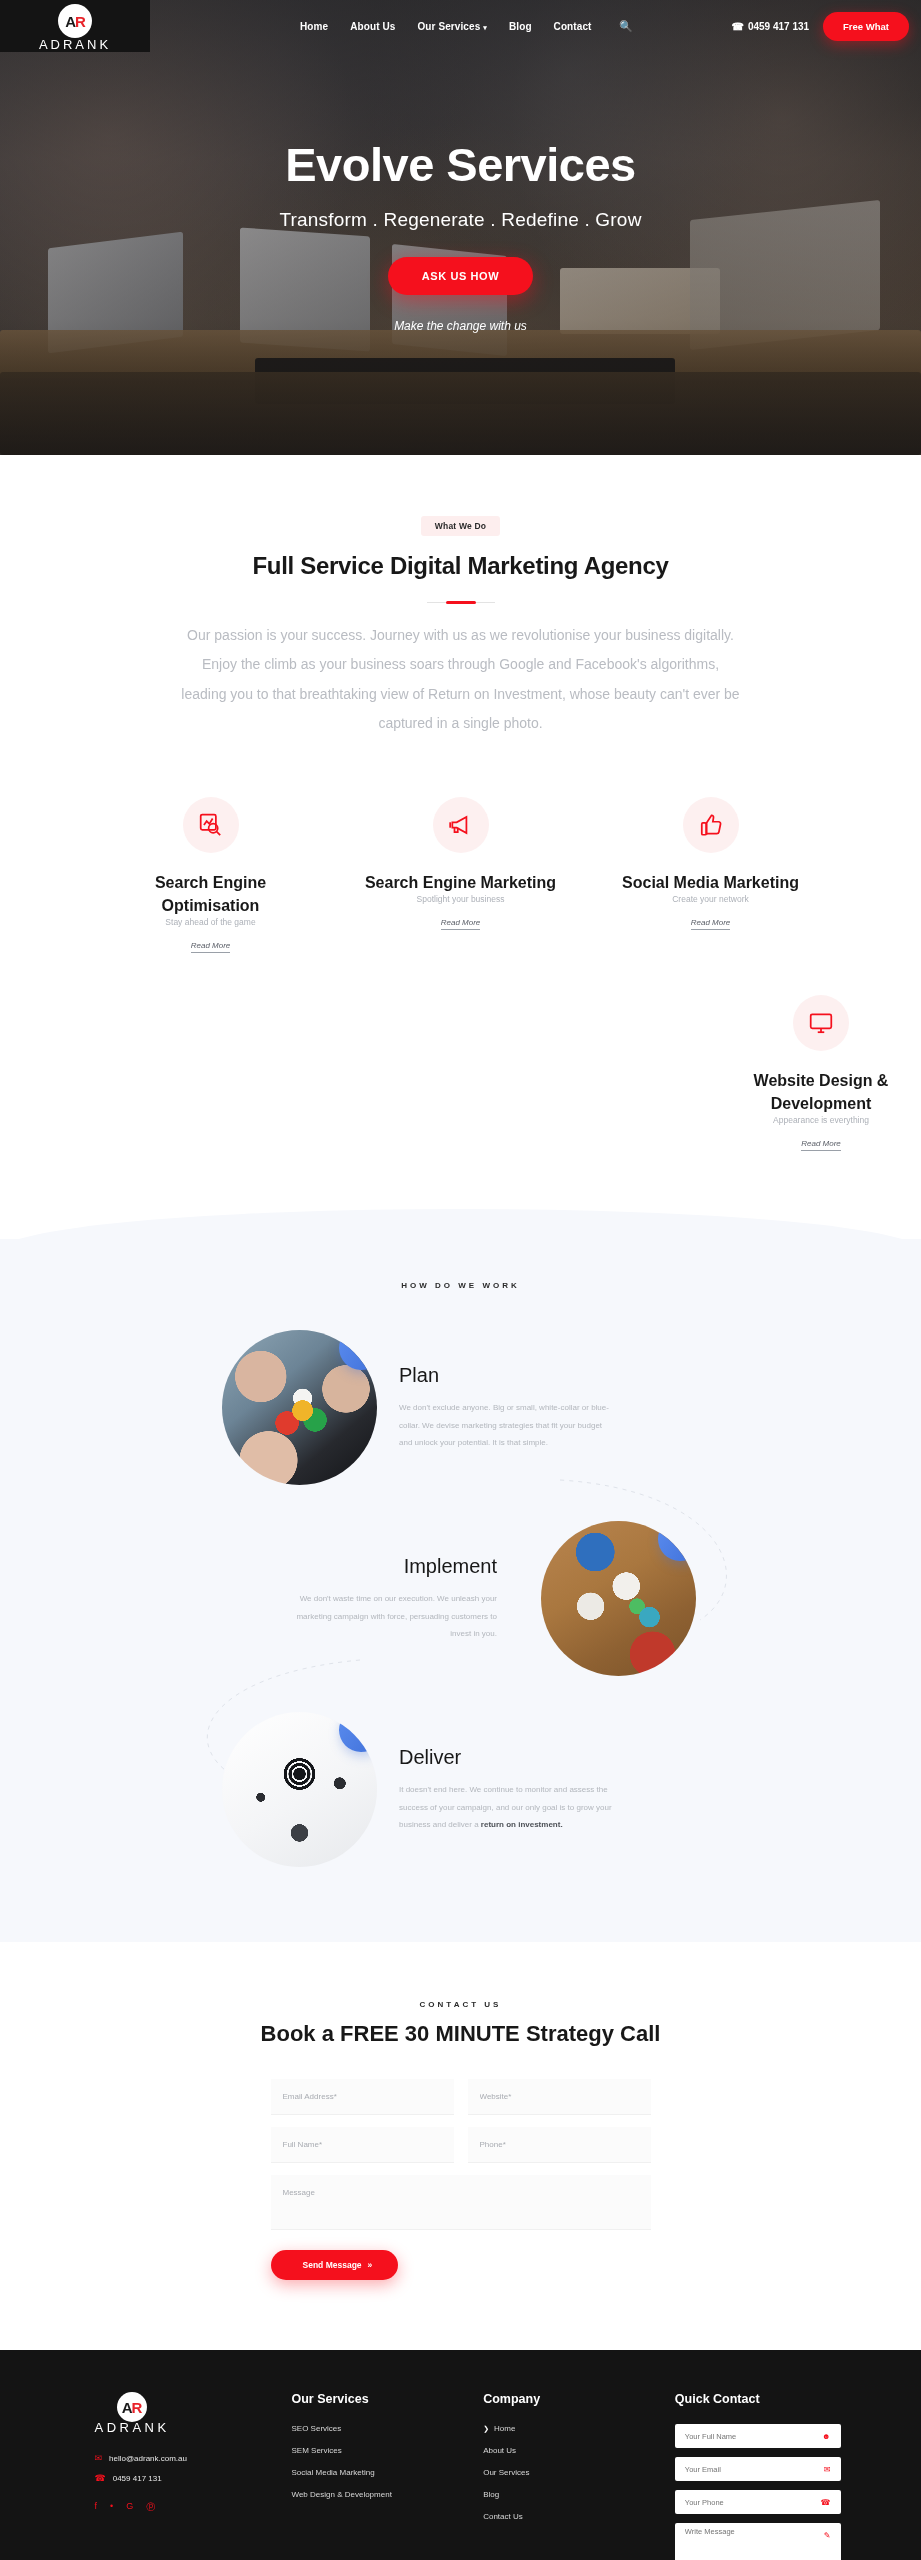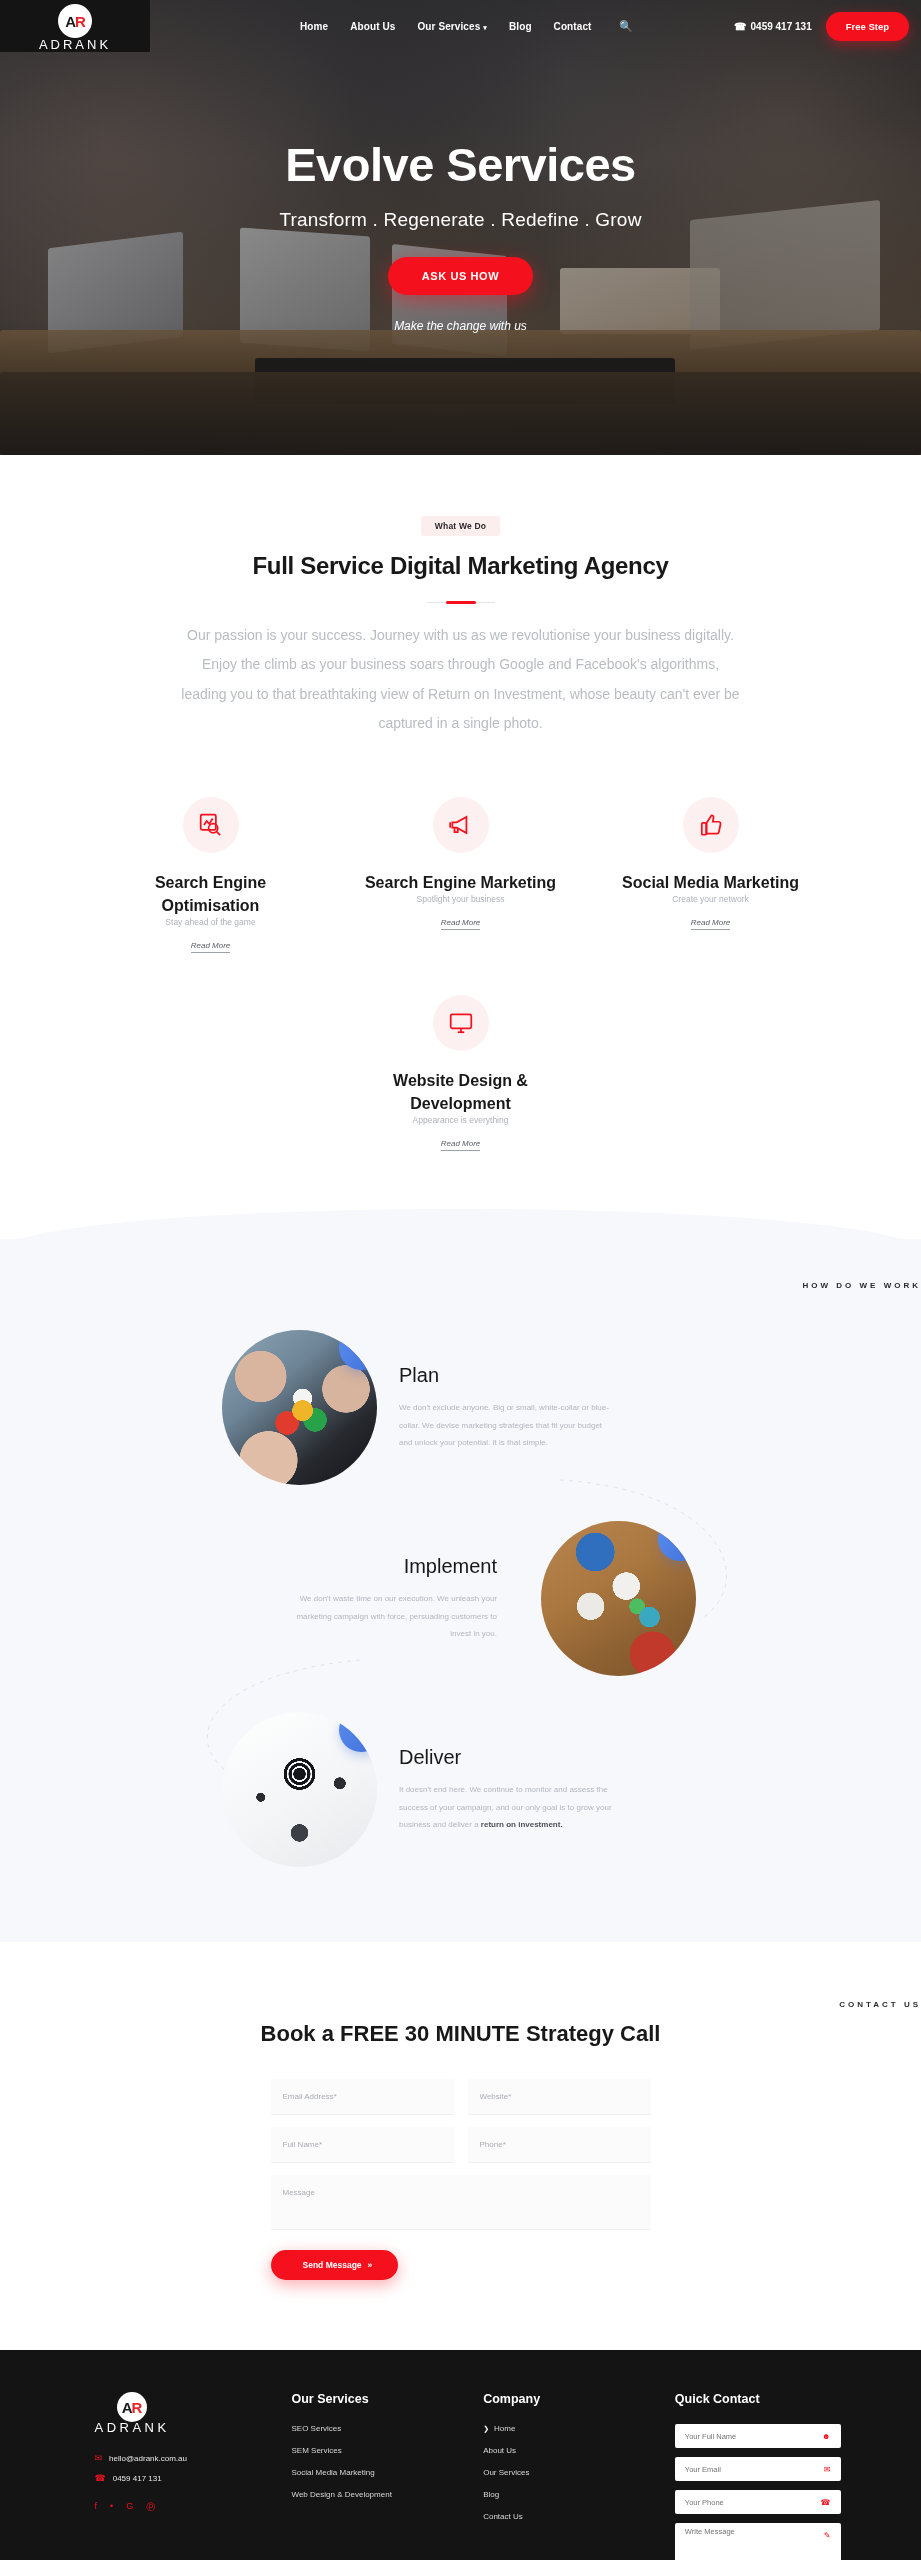--- a/index.html
+++ b/index.html
@@ -129,33 +129,33 @@
     width:56px;height:56px;border-radius:50%;background:#fdf0f0;margin:0 auto 18px;
     display:flex;align-items:center;justify-content:center;
   }
   .card-icon svg{ width:26px; height:26px; stroke:#f5101d; fill:none; stroke-width:1.6; }
   .card h3{ font-size:16px; font-weight:700; color:#191919; line-height:1.45; }
   .card p{ font-size:8.5px; color:#adb1b8; }
   .read-more{
     display:inline-block; margin-top:14px; font-size:8px; color:#5c6069; font-style:italic;
     border-bottom:1px solid #9aa0a8; padding-bottom:2px; text-decoration:none;
   }
-  .card-single{ display:flex; justify-content:center; margin-top:42px; }
+  .card-single{ display:flex; justify-content:flex-end; margin-top:42px; }
 
   
   .work{
     background:#f6f8fc; padding:42px 0 75px; position:relative; margin-top:58px;
   }
   .work:before{
     content:""; position:absolute; top:-30px; left:0; width:100%; height:42px;
     background:#f6f8fc;
     border-radius:50% 50% 0 0 / 100% 100% 0 0;
   }
   .eyebrow{
-    text-align:right; font-size:8px; font-weight:700; color:#2b2b2b;
+    text-align:center; font-size:8px; font-weight:700; color:#2b2b2b;
     letter-spacing:3px; text-transform:uppercase;
   }
   .work-title{
     text-align:center; font-size:22px; font-weight:700; color:#181818; margin-top:12px;
   }
   .steps{ margin-top:40px; position:relative; }
   .dash-path{ position:absolute; inset:0; pointer-events:none; }
   .step{ display:flex; align-items:center; gap:22px; position:relative; }
   .step.left{ margin-left:222px; }
   .step.two{ margin-top:36px; margin-left:auto; margin-right:225px; justify-content:flex-end;}
@@ -293,21 +293,21 @@
         <a class="nav-link" href="#"><span>Blog</span></a>
         <a class="nav-link" href="#"><span>Contact</span></a>
         <span class="nav-search">🔍</span>
       </div>
 
       <div class="nav-right">
         <div class="nav-phone">
           <span>☎</span>
           <span>0459 417 131</span>
         </div>
-        <button class="btn-quote">Free Step</button>
+        <button class="btn-quote">Free What</button>
       </div>
     </nav>
 
     <div class="hero-content">
       <h1 class="hero-title">Evolve Services</h1>
       <div class="hero-sub">Transform . Regenerate . Redefine . Grow</div>
       <button class="btn-ask">ASK US HOW</button>
       <div class="hero-note">Make the change with us</div>
     </div>
   </section>

